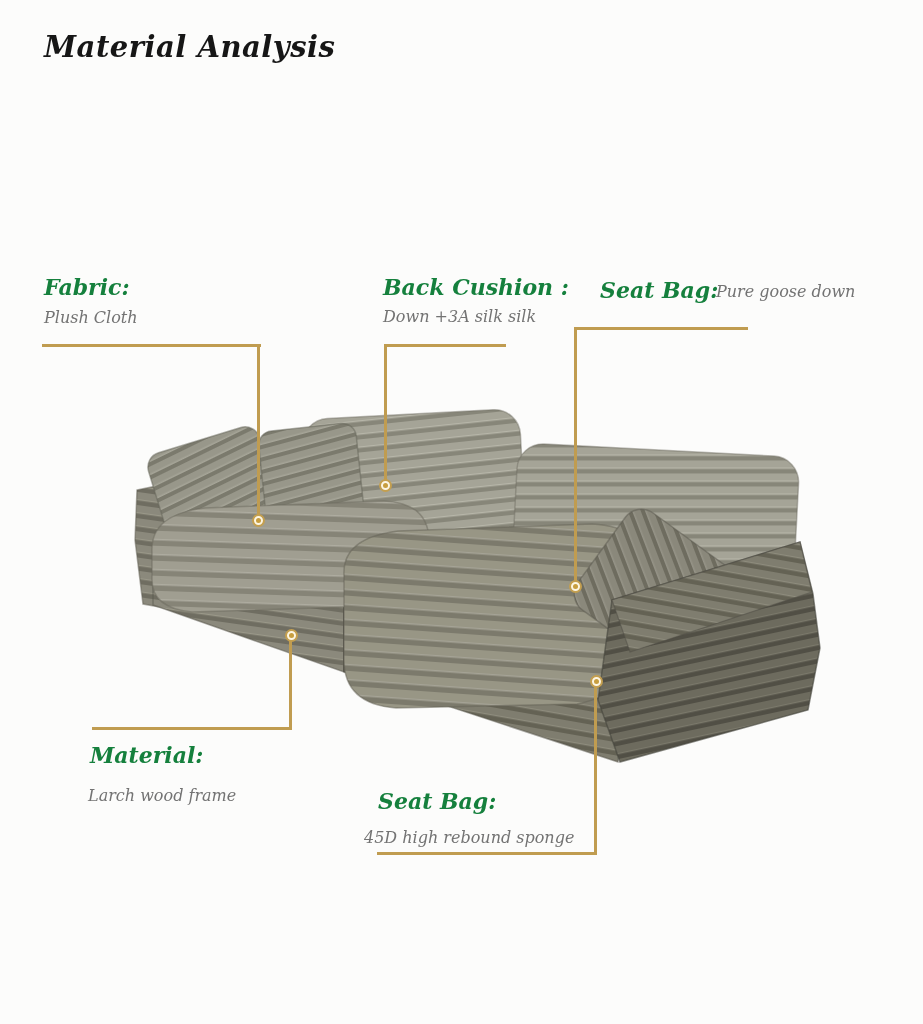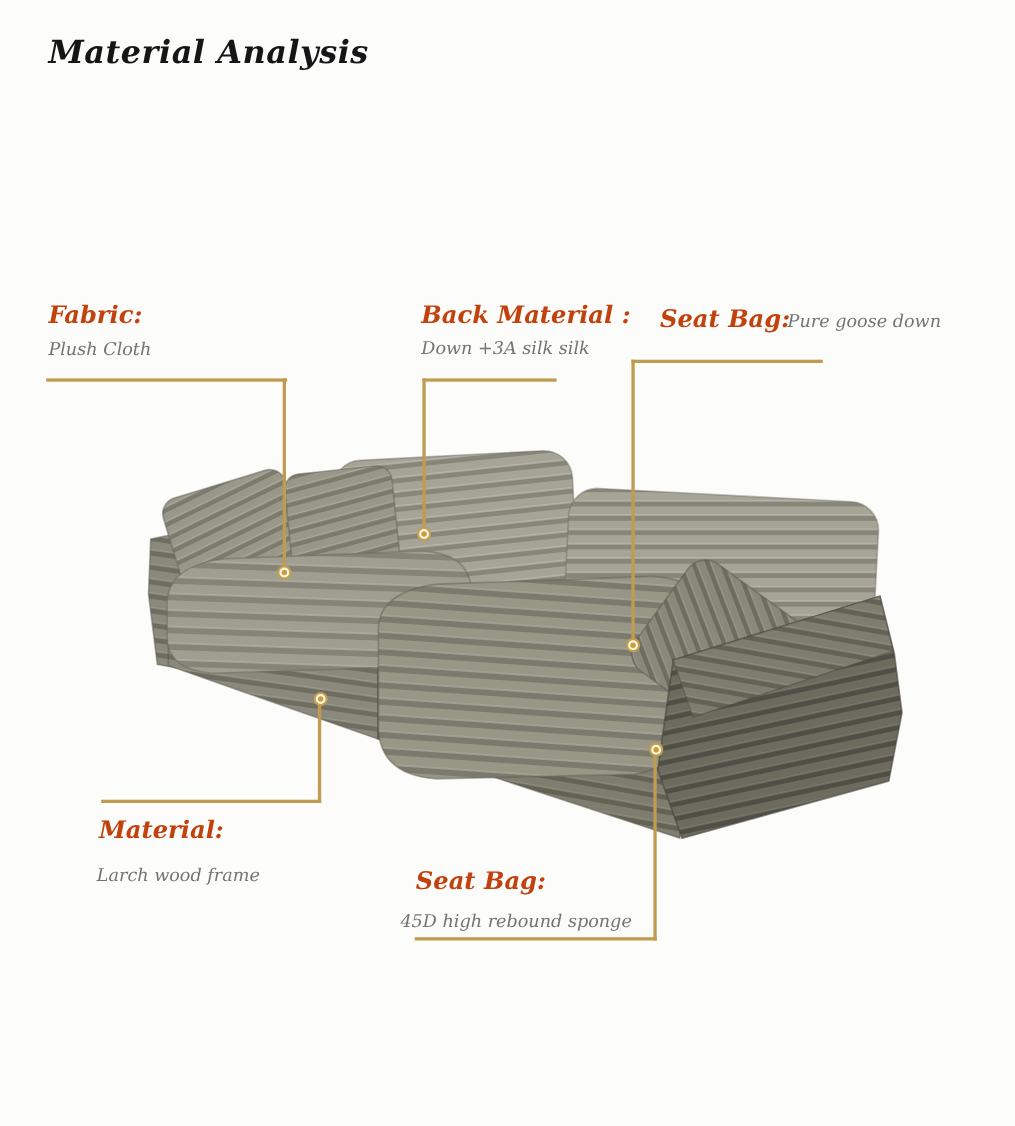--- a/index.html
+++ b/index.html
@@ -18,21 +18,21 @@
     letter-spacing:0.5px;color:#161616;
   }
   .subtitle{
     position:absolute;left:44px;top:109px;
     font-family:"Liberation Sans","DejaVu Sans",sans-serif;
     font-size:17px;font-weight:bold;letter-spacing:0.3px;color:#303030;
   }
   
   .c-label{
     position:absolute;
-    font-size:22px;font-weight:bold;font-style:italic;color:#c2410c;
+    font-size:22px;font-weight:bold;font-style:italic;color:#15803d;
     white-space:nowrap;
   }
   .c-value{
     position:absolute;
     font-size:16px;font-style:italic;color:#737373;
     white-space:nowrap;
   }
   
   .line{position:absolute;background:#c09c50;z-index:30;}
   .line.h{height:3px;}
@@ -145,21 +145,21 @@
 
   <div>
     <div class="c-label callout-text" style="left:44px;top:274px;">Fabric:</div>
     <div class="c-value callout-text" style="left:44px;top:308px;">Plush Cloth</div>
     <div class="line h" style="left:42px;top:344px;width:219px;"></div>
     <div class="line v" style="left:257px;top:344px;height:177px;"></div>
     <div class="marker" style="left:252px;top:514px;"></div>
   </div>
 
   <div>
-    <div class="c-label callout-text" style="left:383px;top:274px;">Back Material :</div>
+    <div class="c-label callout-text" style="left:383px;top:274px;">Back Cushion :</div>
     <div class="c-value callout-text" style="left:383px;top:307px;">Down +3A silk silk</div>
     <div class="line h" style="left:384px;top:344px;width:122px;"></div>
     <div class="line v" style="left:384px;top:344px;height:142px;"></div>
     <div class="marker" style="left:379px;top:479px;"></div>
   </div>
 
   <div>
     <div class="c-label callout-text" style="left:600px;top:277px;">Seat Bag:</div>
     <div class="c-value callout-text" style="left:716px;top:282px;">Pure goose down</div>
     <div class="line h" style="left:574px;top:327px;width:174px;"></div>

